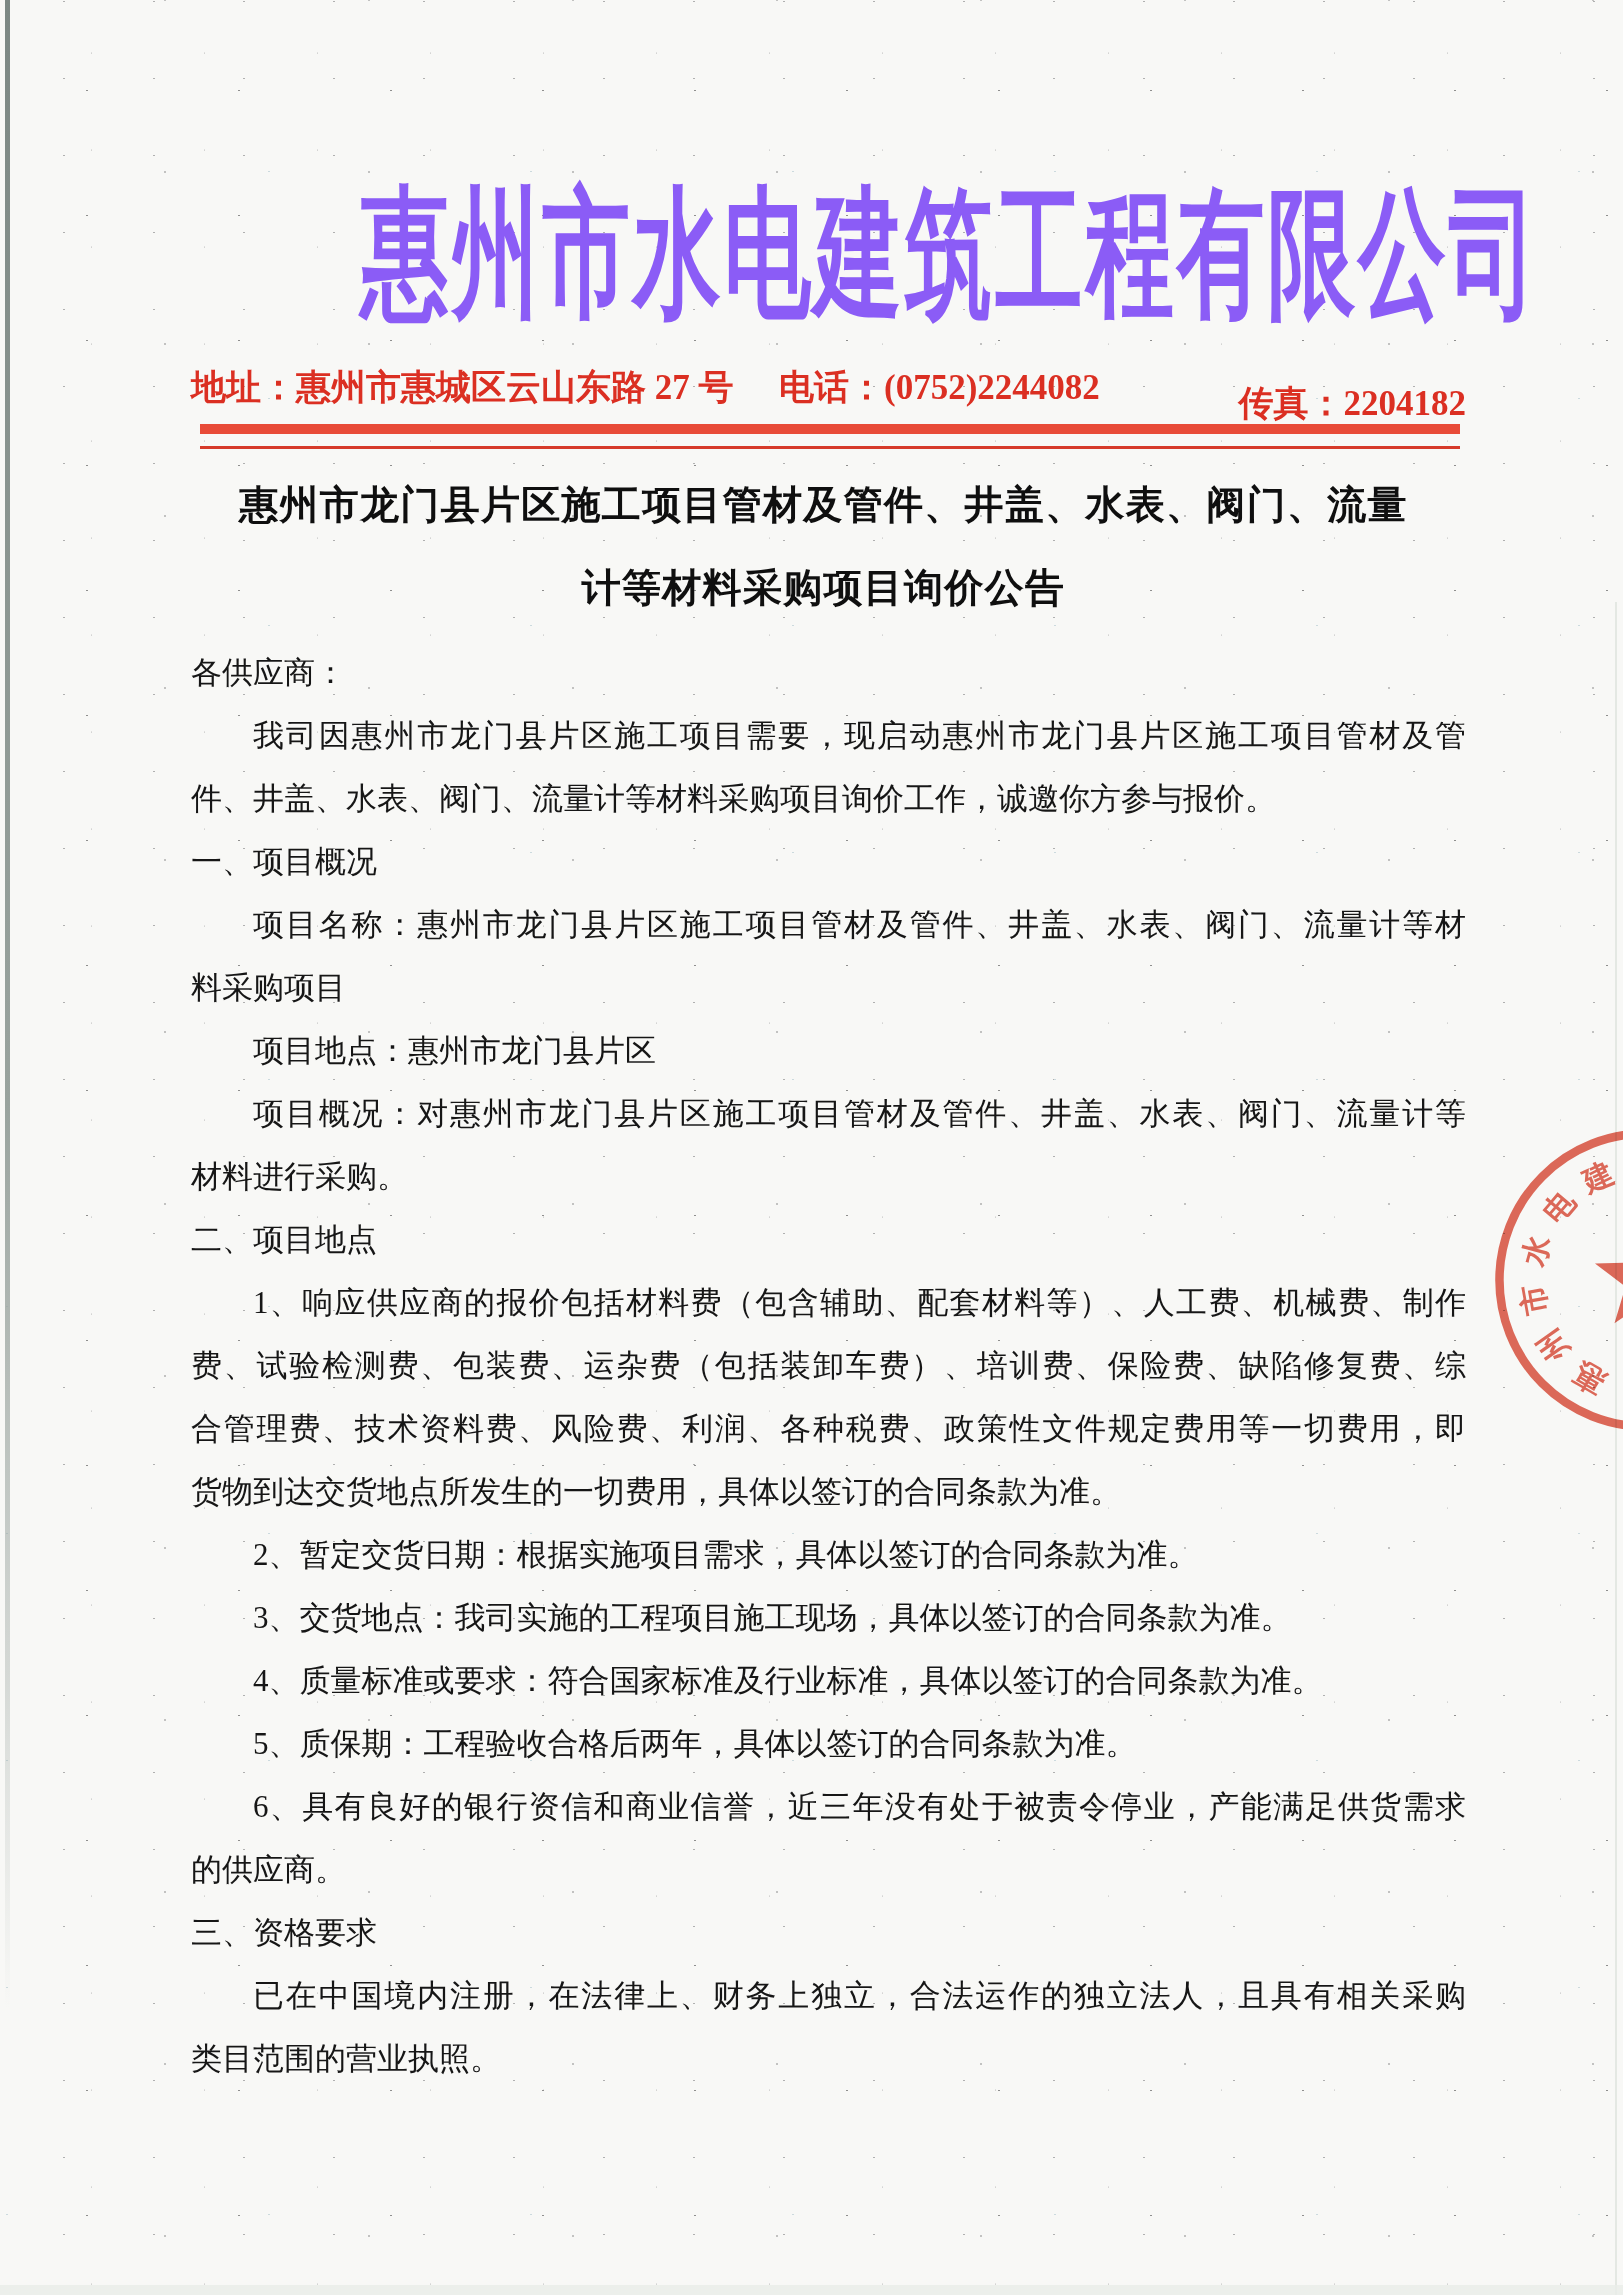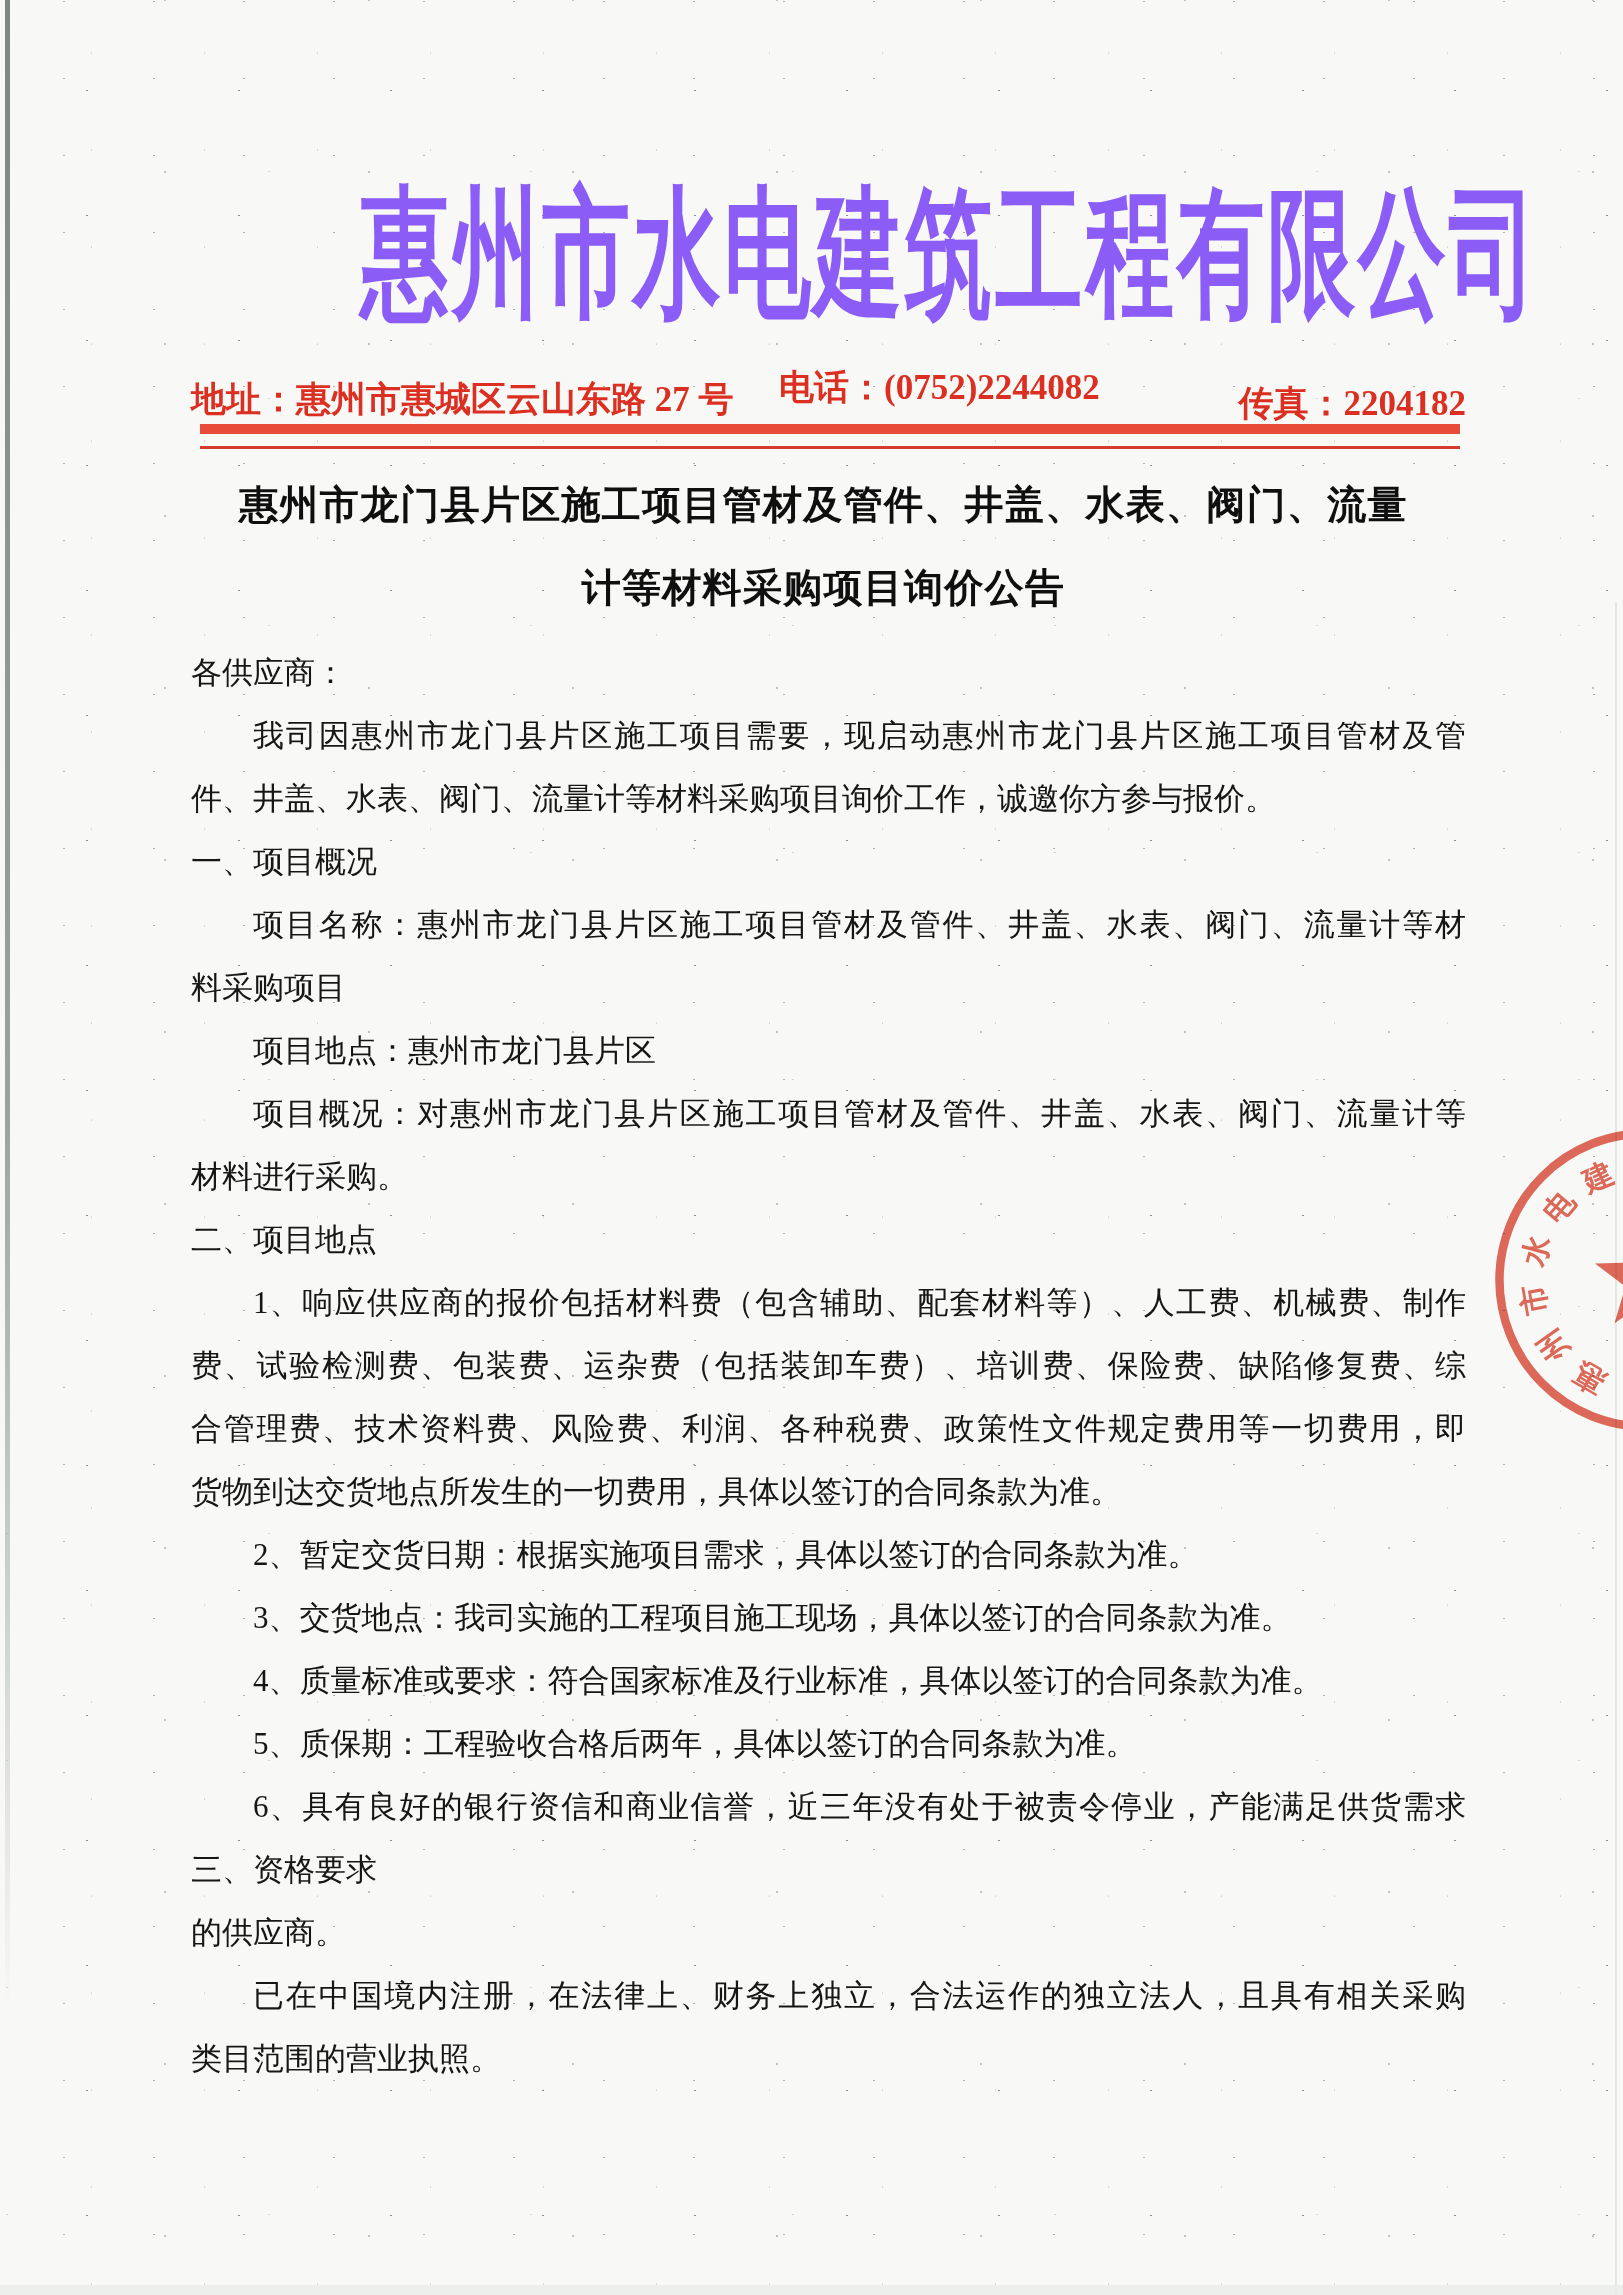--- a/index.html
+++ b/index.html
@@ -39,21 +39,21 @@
   .company{
     position:absolute;top:182px;left:0;width:1623px;
     text-align:center;line-height:144px;white-space:nowrap;
     color:#8b5cf6;font-weight:bold;font-size:141px;
   }
   .company span{display:inline-block;transform:scaleX(.62);transform-origin:center;letter-spacing:5.2px;}
   .lh-info{
     position:absolute;top:364px;left:191px;width:1275px;height:47px;
     color:#db2f22;font-weight:bold;font-size:35px;line-height:47px;white-space:nowrap;
   }
-  .lh-info .addr{position:absolute;left:0;top:12px;}
+  .lh-info .addr{position:absolute;left:0;top:0;}
   .lh-info .phone{position:absolute;left:588px;top:0;}
   .lh-info .fax{position:absolute;right:0;top:16px;}
   .rule-thick{position:absolute;left:200px;top:424px;width:1260px;height:9.8px;background:#e84b38;}
   .rule-thin{position:absolute;left:200px;top:446px;width:1260px;height:3.3px;background:#d63a2a;}
   
   .t1,.t2{
     position:absolute;left:0;width:1623px;text-align:center;
     color:#0f0f0f;font-weight:bold;font-size:39px;line-height:41px;letter-spacing:1.3px;white-space:nowrap;margin-left:12px;
   }
   .t1{top:484px;}
@@ -114,22 +114,22 @@
     <div class="ln">二、项目地点</div>
     <div class="ln j i">1、响应供应商的报价包括材料费（包含辅助、配套材料等）、人工费、机械费、制作</div>
     <div class="ln j">费、试验检测费、包装费、运杂费（包括装卸车费）、培训费、保险费、缺陷修复费、综</div>
     <div class="ln j">合管理费、技术资料费、风险费、利润、各种税费、政策性文件规定费用等一切费用，即</div>
     <div class="ln">货物到达交货地点所发生的一切费用，具体以签订的合同条款为准。</div>
     <div class="ln i">2、暂定交货日期：根据实施项目需求，具体以签订的合同条款为准。</div>
     <div class="ln i">3、交货地点：我司实施的工程项目施工现场，具体以签订的合同条款为准。</div>
     <div class="ln i">4、质量标准或要求：符合国家标准及行业标准，具体以签订的合同条款为准。</div>
     <div class="ln i">5、质保期：工程验收合格后两年，具体以签订的合同条款为准。</div>
     <div class="ln j i">6、具有良好的银行资信和商业信誉，近三年没有处于被责令停业，产能满足供货需求</div>
+    <div class="ln">的供应商。</div>
     <div class="ln">三、资格要求</div>
-    <div class="ln">的供应商。</div>
     <div class="ln j i">已在中国境内注册，在法律上、财务上独立，合法运作的独立法人，且具有相关采购</div>
     <div class="ln">类目范围的营业执照。</div>
   </div>
 
   <svg class="seal" viewBox="0 0 480 480">
     <circle cx="240" cy="240" r="224" fill="none" stroke="#dc4a36" stroke-width="13"></circle>
     <polygon points="240,158 259.4,213.3 318,214.7 271.4,250.2 288.2,306.3 240,273 191.8,306.3 208.6,250.2 162,214.7 220.6,213.3" fill="#dc4a36"></polygon>
     <g>
         <text x="240" y="82" text-anchor="middle" transform="rotate(-150 240 240)">惠</text>
         <text x="240" y="82" text-anchor="middle" transform="rotate(-125 240 240)">州</text>

